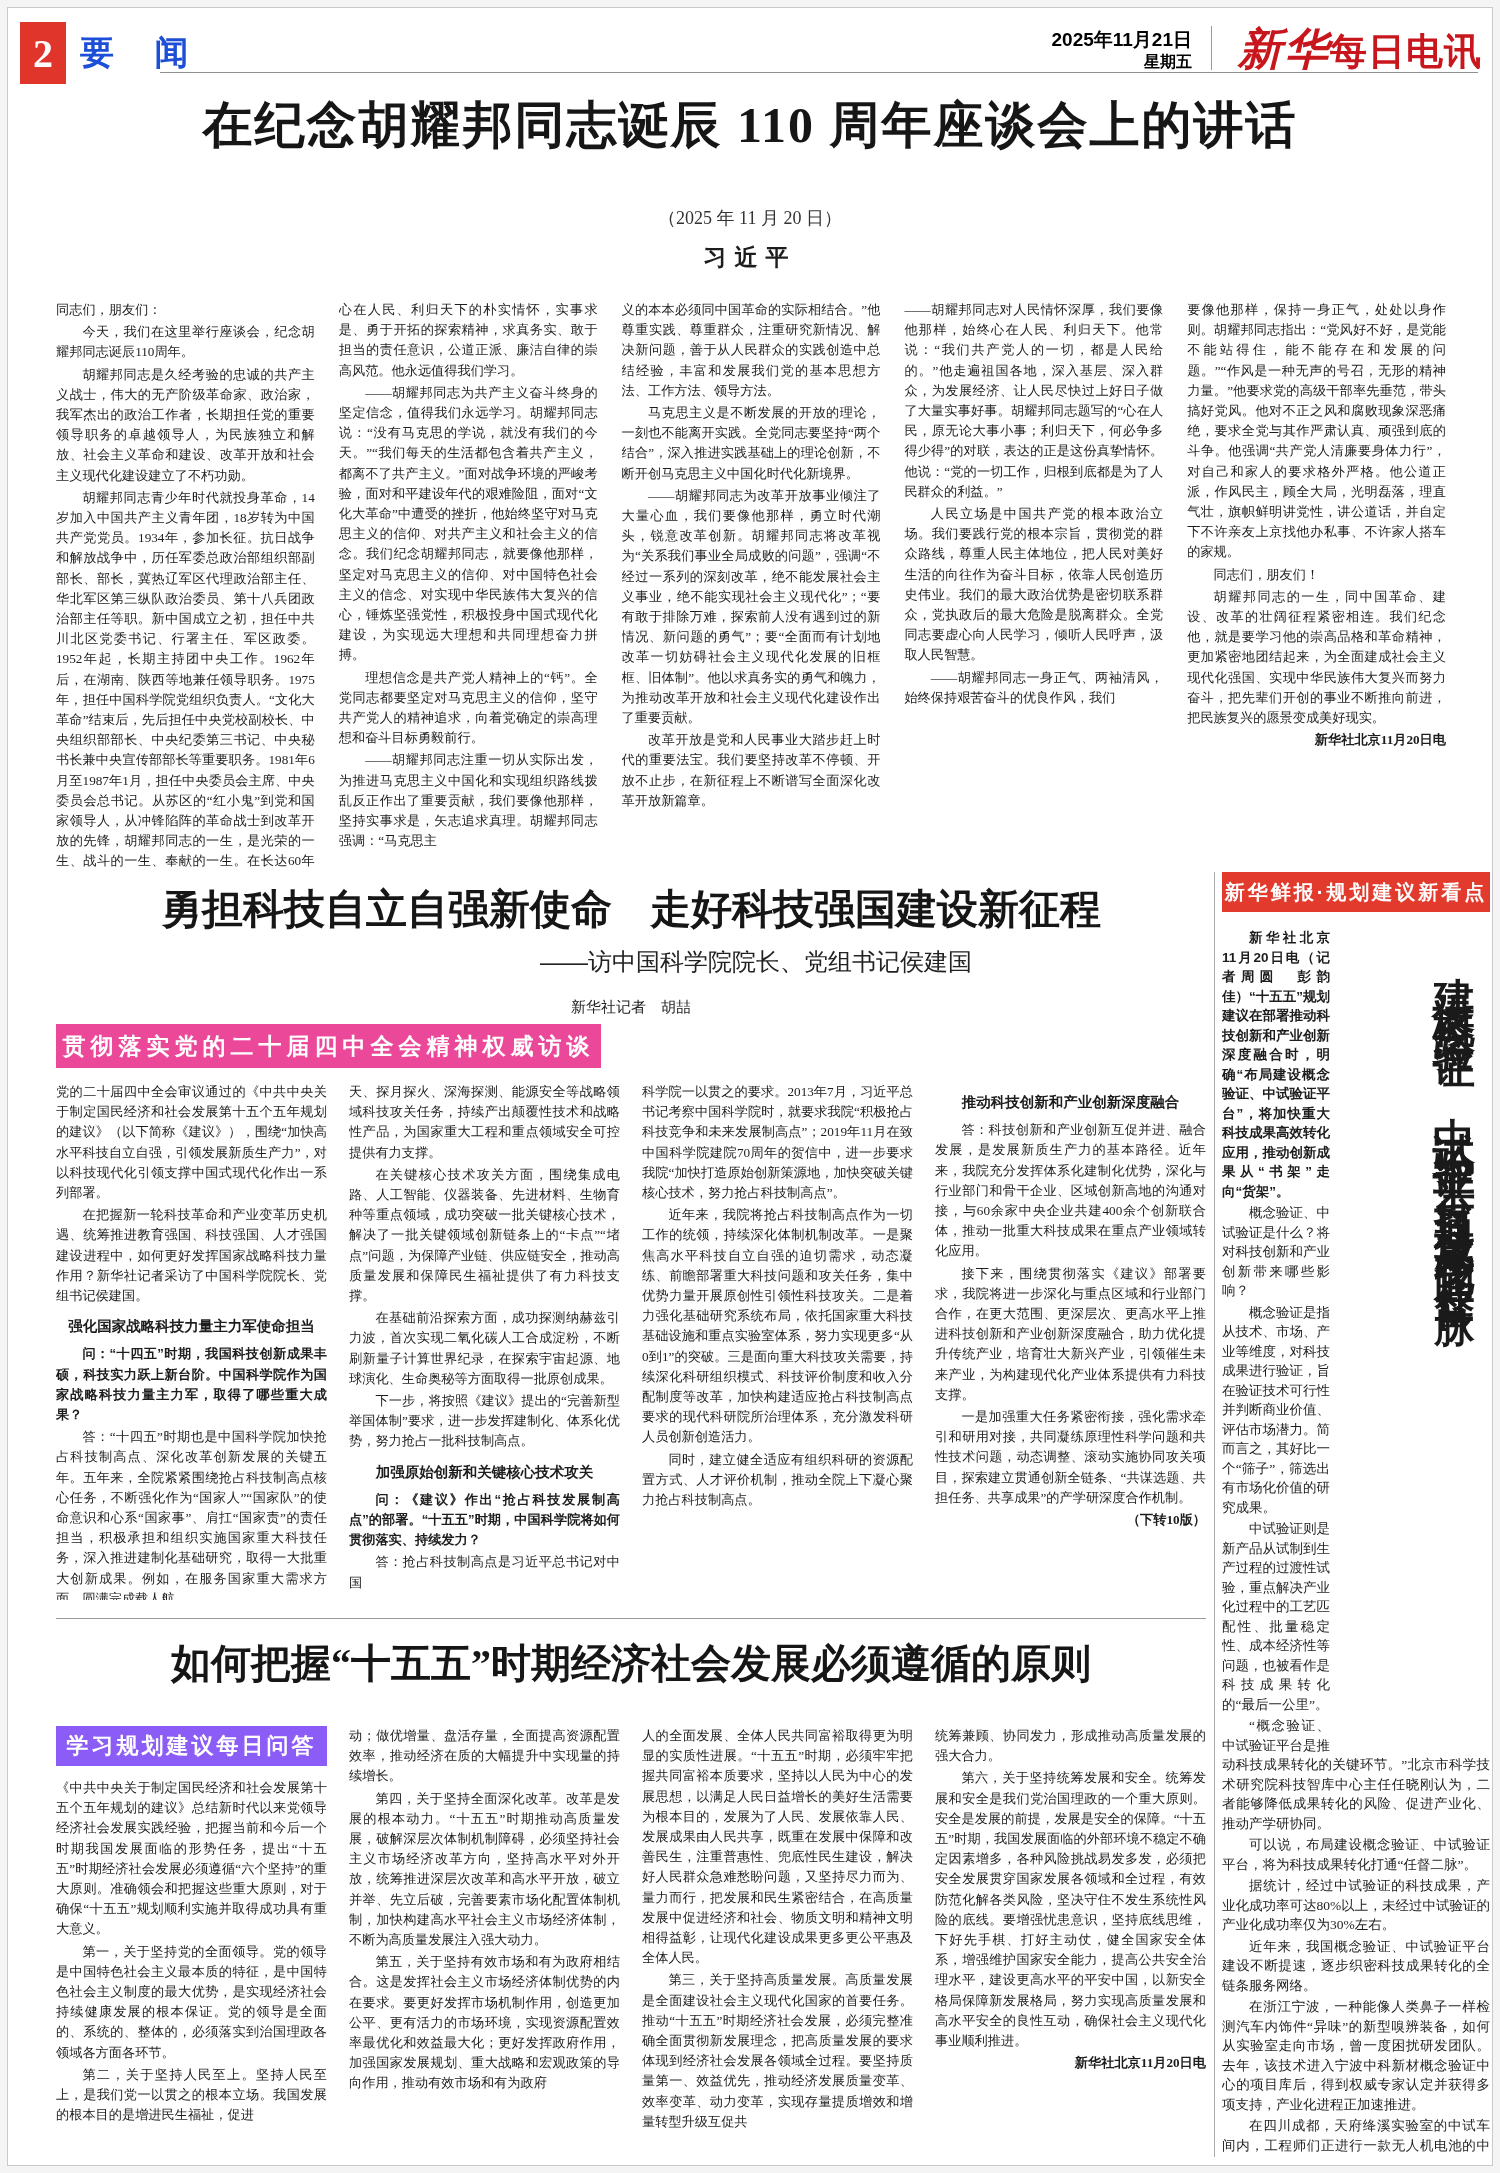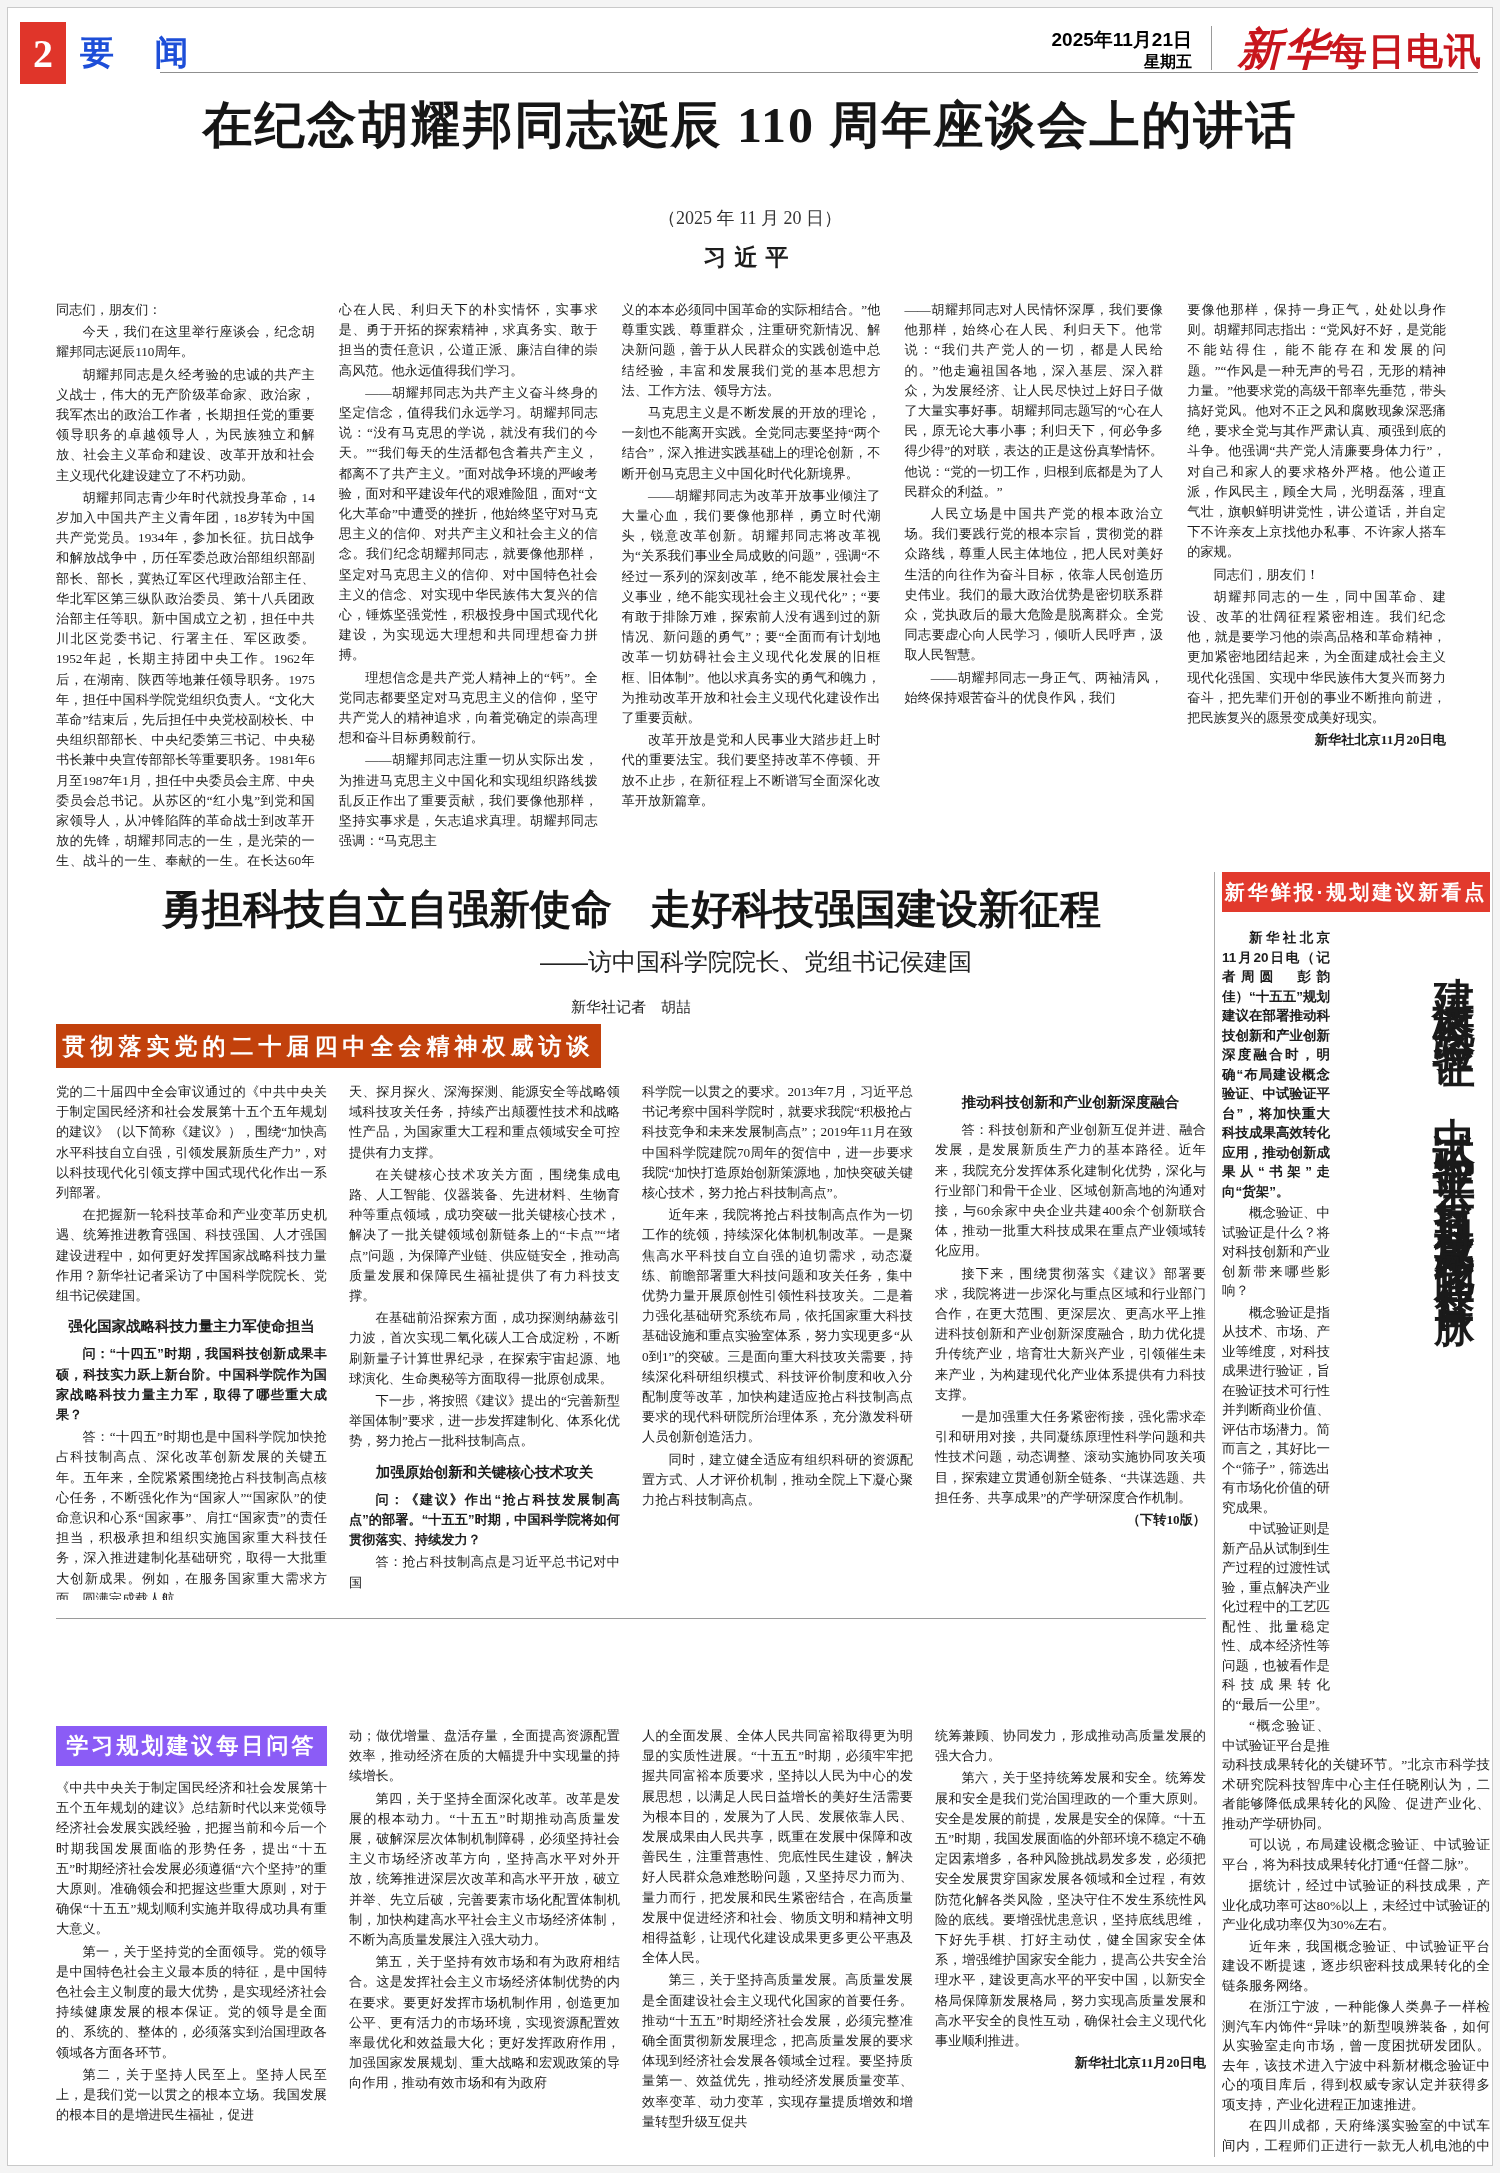--- a/index.html
+++ b/index.html
@@ -33,21 +33,21 @@
   .speech-date{position:absolute;left:0;right:0;top:198px;text-align:center;font-size:18px;color:#333;}
   .speech-author{position:absolute;left:0;right:0;top:234px;text-align:center;font-size:23px;font-weight:bold;letter-spacing:8px;}
   .speech-body{position:absolute;left:48px;top:292px;width:1390px;height:574px;gap:24px;font-size:13.2px;line-height:20.2px;}
   .speech-body .col{flex:1;}
 
   
   .int-title{position:absolute;left:48px;top:874px;width:1150px;text-align:center;font-size:41px;font-weight:bold;color:#161616;white-space:nowrap;}
   .int-title .gap{display:inline-block;width:38px;}
   .int-sub{position:absolute;left:248px;top:938px;width:1000px;text-align:center;font-size:24px;color:#222;font-family:"Liberation Sans",sans-serif;}
   .int-byline{position:absolute;left:48px;top:990px;width:1150px;text-align:center;font-size:15px;color:#222;}
-  .int-banner{position:absolute;left:48px;top:1016px;width:545px;height:44px;background:#c2410c;color:#fff;
+  .int-banner{position:absolute;left:48px;top:1016px;width:545px;height:44px;background:#ec4899;color:#fff;
     display:flex;align-items:center;justify-content:center;font-size:23px;font-weight:bold;letter-spacing:5px;font-family:Liberation Serif, serif;}
   .int-body{position:absolute;left:48px;top:1074px;width:1150px;height:518px;gap:22px;font-size:13.2px;line-height:20.2px;}
   .int-body .col{flex:1;}
   .int-body .col p.h{font-size:14.5px;}
 
   
   .rule2{position:absolute;left:48px;top:1610px;width:1150px;height:1px;background:#9a9a9a;}
   .bot-title{position:absolute;left:48px;top:1628px;width:1150px;text-align:center;font-size:40px;font-weight:bold;color:#161616;}
   .bot-body{position:absolute;left:48px;top:1718px;width:1150px;height:434px;gap:22px;font-size:13.2px;line-height:20.2px;}
   .bot-body .col{flex:1;}
@@ -154,20 +154,21 @@
       <div class="col">
           <p class="h">推动科技创新和产业创新深度融合</p>
           <p>答：科技创新和产业创新互促并进、融合发展，是发展新质生产力的基本路径。近年来，我院充分发挥体系化建制化优势，深化与行业部门和骨干企业、区域创新高地的沟通对接，与60余家中央企业共建400余个创新联合体，推动一批重大科技成果在重点产业领域转化应用。</p>
           <p>接下来，围绕贯彻落实《建议》部署要求，我院将进一步深化与重点区域和行业部门合作，在更大范围、更深层次、更高水平上推进科技创新和产业创新深度融合，助力优化提升传统产业，培育壮大新兴产业，引领催生未来产业，为构建现代化产业体系提供有力科技支撑。</p>
           <p>一是加强重大任务紧密衔接，强化需求牵引和研用对接，共同凝练原理性科学问题和共性技术问题，动态调整、滚动实施协同攻关项目，探索建立贯通创新全链条、“共谋选题、共担任务、共享成果”的产学研深度合作机制。</p>
           <p class="end">（下转10版）</p>
         </div>
     </div>
 
     <div class="rule2"></div>
+    <div class="bot-title">如何把握“十五五”时期经济社会发展必须遵循的原则</div>
     <div class="bot-body cols">
       <div class="col">
         <div class="bot-redbox">学习规划建议每日问答</div>
         <div>
             <p class="noind">《中共中央关于制定国民经济和社会发展第十五个五年规划的建议》总结新时代以来党领导经济社会发展实践经验，把握当前和今后一个时期我国发展面临的形势任务，提出“十五五”时期经济社会发展必须遵循“六个坚持”的重大原则。准确领会和把握这些重大原则，对于确保“十五五”规划顺利实施并取得成功具有重大意义。</p>
             <p>第一，关于坚持党的全面领导。党的领导是中国特色社会主义最本质的特征，是中国特色社会主义制度的最大优势，是实现经济社会持续健康发展的根本保证。党的领导是全面的、系统的、整体的，必须落实到治国理政各领域各方面各环节。</p>
             <p>第二，关于坚持人民至上。坚持人民至上，是我们党一以贯之的根本立场。我国发展的根本目的是增进民生福祉，促进</p>
           </div>
       </div>
       <div class="col">

